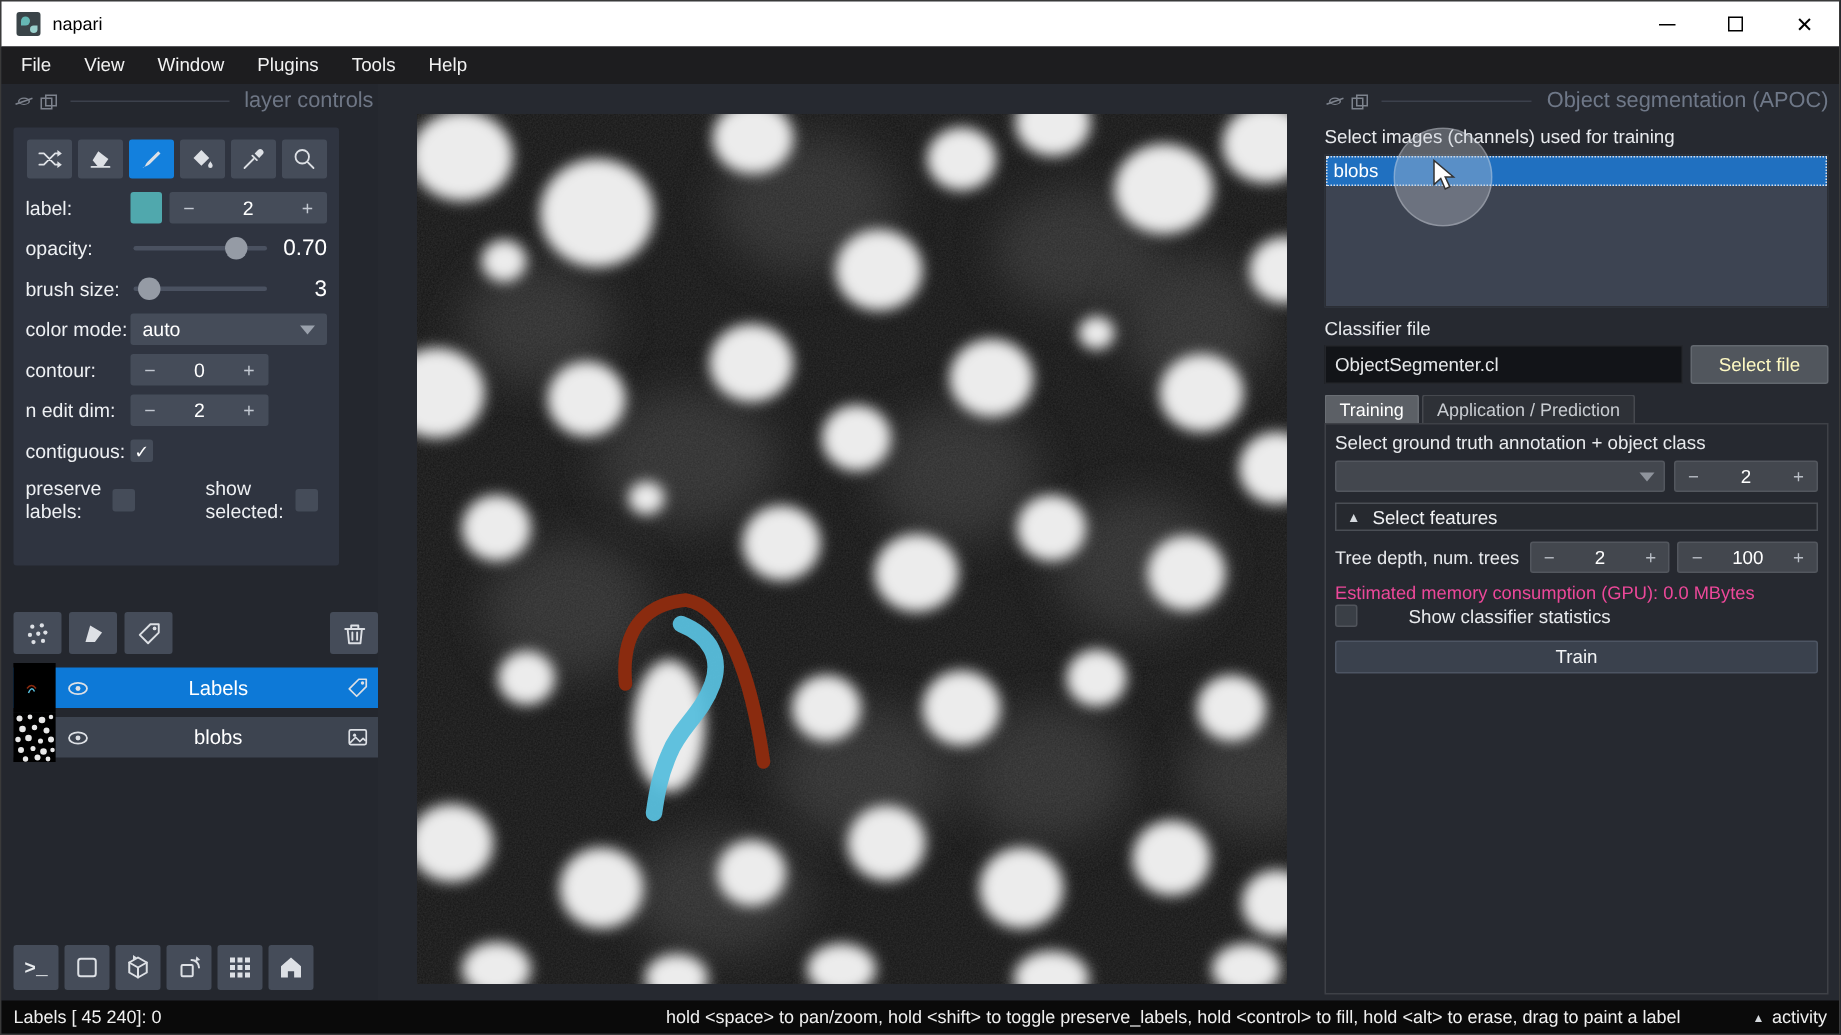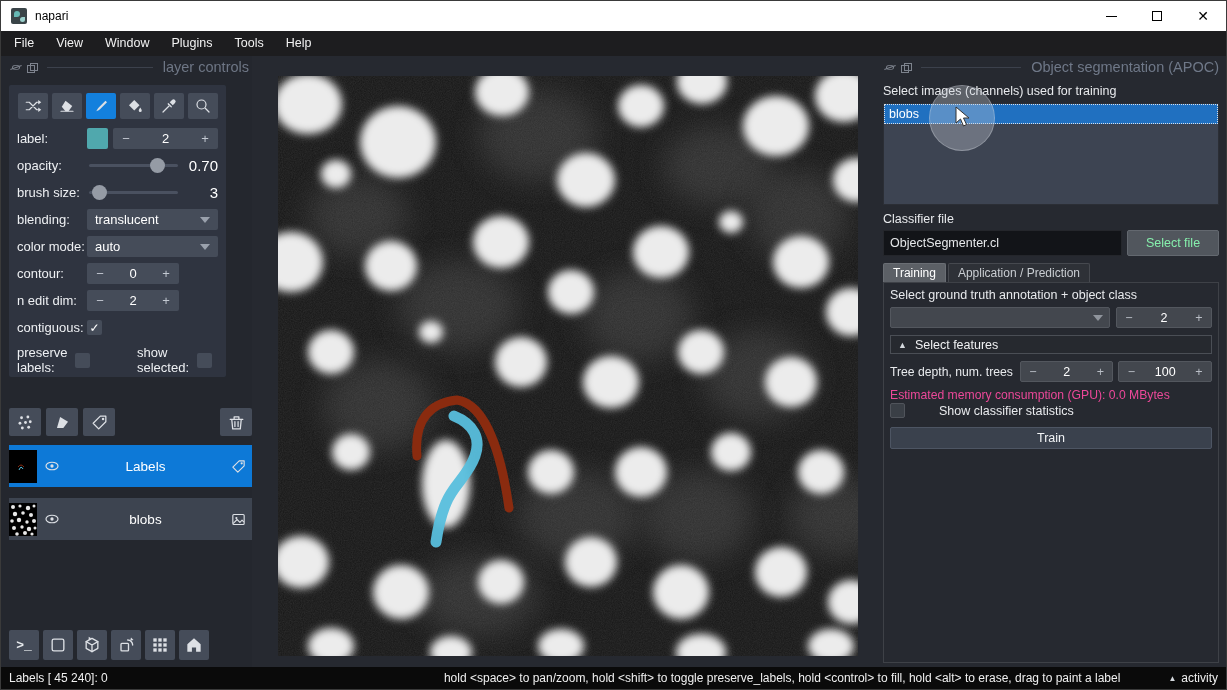--- a/index.html
+++ b/index.html
@@ -59,21 +59,21 @@
   .two-col { display:flex; align-items:center; height:32px; }
   .lbl2 { font-size:13px; color:#eef0f3; line-height:15px; }
   .gap { flex:1; }
 
   
   .list-buttons { position:absolute; left:8px; top:352px; width:243px; display:flex; gap:5px; }
   .lbtn { width:32px; height:28px; background:#454c59; border-radius:2px; display:flex; align-items:center; justify-content:center; }
   .lbtn svg { width:19px; height:19px; }
   .lbtn.trash { margin-left:auto; }
   .layer-rows { position:absolute; left:8px; top:389px; width:243px; }
-  .layer-row { height:42px; display:flex; align-items:center; background:#3d4450; margin-bottom:11px; }
+  .layer-row { height:27px; display:flex; align-items:center; background:#3d4450; margin-bottom:6px; }
   .layer-row.selected { background:#0d79d7; }
   .thumb { width:28px; height:33px; background:#000; flex:none; }
   .thumb svg { display:block; }
   .eye-cell { width:30px; display:flex; justify-content:center; }
   .layer-name { flex:1; text-align:center; color:#fff; font-size:13.5px; }
   .type-cell { width:28px; display:flex; justify-content:center; }
 
   
   .viewer-buttons { position:absolute; left:8px; bottom:7px; display:flex; gap:4px; }
   .vbtn { width:30px; height:30px; background:#454c59; border-radius:2px; display:flex; align-items:center; justify-content:center; }
@@ -84,21 +84,21 @@
   .center { position:absolute; left:251px; top:0; width:626px; height:100%; background:#262930; overflow:hidden; }
   .canvas-image { position:absolute; left:26px; top:20px; width:580px; height:580px; background:#141414; }
 
   
   .right-panel { position:absolute; right:0; top:0; width:350px; height:100%; background:#262930; }
   .rp-label { position:absolute; left:7px; font-size:12.5px; color:#e8eaed; white-space:nowrap; }
   .listbox { position:absolute; left:7px; top:47px; width:336px; height:102px; background:#3d4452; border:1px solid #2b2e35; }
   .list-item { height:20px; background:#2070c0; outline:1px dotted #d7dee8; outline-offset:-1px; display:flex; align-items:center; padding-left:5px; color:#fff; font-size:12.5px; }
   .input-row { position:absolute; left:7px; top:174px; width:336px; height:26px; display:flex; gap:5px; }
   .text-input { flex:1; background:#121418; border:1px solid #24262b; color:#e6e8ea; font-size:12.5px; display:flex; align-items:center; padding-left:6px; }
-  .file-btn { width:92px; background:#51565d; border:1px solid #63686f; border-radius:2px; color:#86efac; font-size:12.5px; display:flex; align-items:center; justify-content:center; }
+  .file-btn { width:92px; background:#51565d; border:1px solid #63686f; border-radius:2px; color:#fef9c3; font-size:12.5px; display:flex; align-items:center; justify-content:center; }
   .tabs { position:absolute; left:7px; top:207px; display:flex; }
   .tab { height:19px; padding:0 9px; font-size:12px; display:flex; align-items:center; border:1px solid #46494f; border-bottom:none; margin-right:2px; border-radius:2px 2px 0 0; }
   .tab.active { background:#5c6066; color:#ffffff; border-color:#6a6e74; }
   .tab.inactive { background:#2e3137; color:#c9cdd2; }
   .tab-frame { position:absolute; left:7px; top:226px; width:336px; height:381px; border:1px solid #3e4147; padding:5px 6px; }
   .gt-label { font-size:12.5px; color:#e8eaed; margin-bottom:5px; white-space:nowrap; }
   .dd-row { display:flex; gap:6px; height:21px; margin-bottom:7px; }
   .rdrop { flex:1; background:#43474e; border:1px solid #53575e; border-radius:2px; display:flex; align-items:center; padding:0 6px; }
   .rdrop .dd-arrow { border-top-color:#8f949c; }
   .rspin { display:flex; align-items:center; background:#43474e; border:1px solid #53575e; border-radius:2px; height:21px; }
@@ -230,27 +230,20 @@
 
         <div class="crow">
           <span class="clabel">brush size:</span>
           <div class="slider">
             <div class="track"></div>
             <div class="handle" style="left:5%;"></div>
           </div>
           <span class="sval-out">3</span>
         </div>
 
-        <div class="crow">
-          <span class="clabel">blending:</span>
-          <div class="dropdown">
-            <span>translucent</span>
-            <span class="dd-arrow"></span>
-          </div>
-        </div>
 
         <div class="crow">
           <span class="clabel">color mode:</span>
           <div class="dropdown">
             <span>auto</span>
             <span class="dd-arrow"></span>
           </div>
         </div>
 
         <div class="crow">

